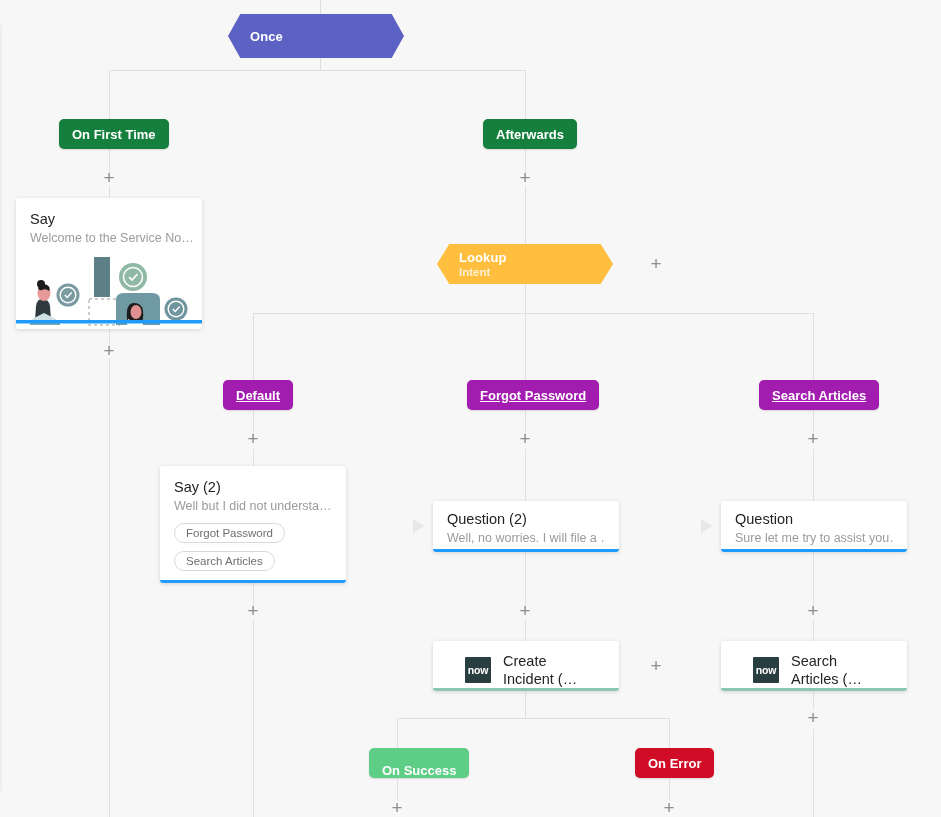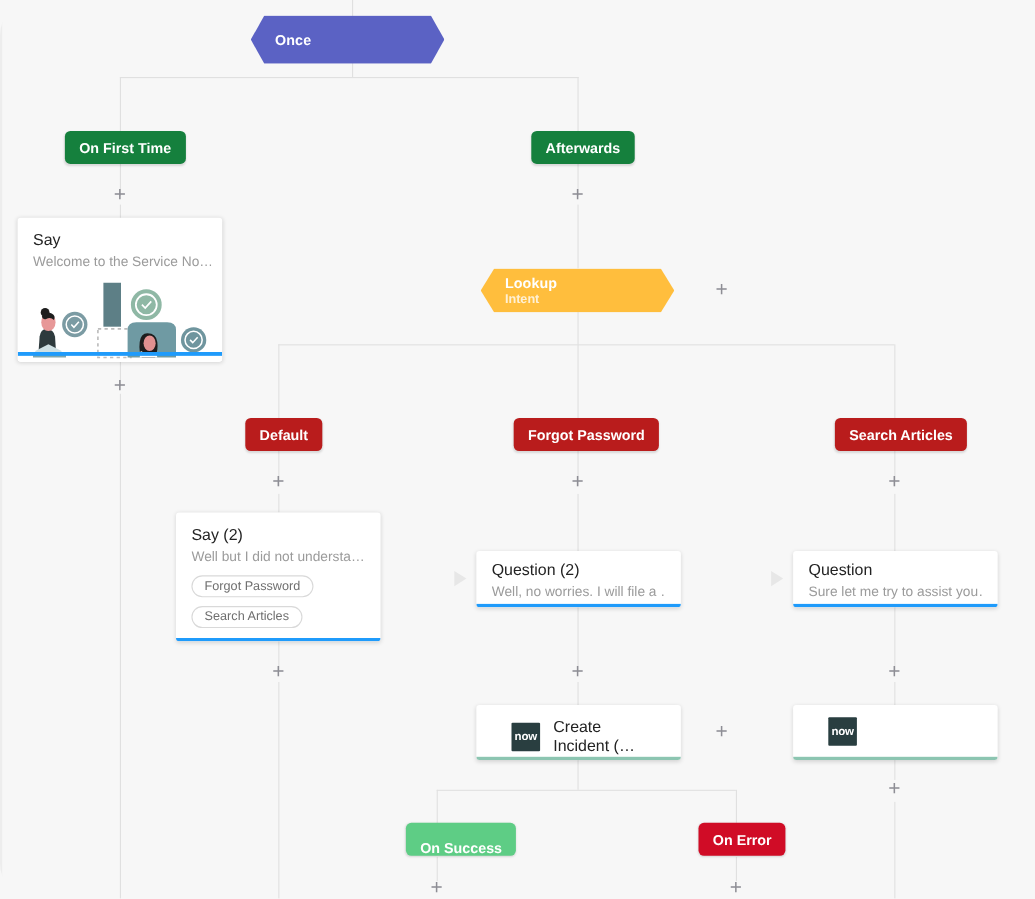--- a/index.html
+++ b/index.html
@@ -92,21 +92,21 @@
     border-radius: 5px;
     color: #fff;
     font-size: 13px;
     font-weight: bold;
     white-space: nowrap;
     box-shadow: 0 1px 2px rgba(0,0,0,.13);
     cursor: pointer;
     z-index: 3;
   }
   .pill.purple { background: #15803d; }
-  .pill.amber  { background: #b91c1c; }
+  .pill.amber  { background: #a21caf; text-decoration: underline; }
   .pill.green  { background: #5ecd85; }
   .pill.red    { background: #d00c26; }
 
   
   .card {
     position: absolute;
     background: #ffffff;
     border-radius: 3px;
     box-shadow: 0 1px 4px rgba(0,0,0,.14);
     box-sizing: border-box;
@@ -350,20 +350,21 @@
       <span class="now-tile">now</span>
       <span class="card-title">Create Incident (…</span>
     </div>
     <div class="card-accent green"></div>
   </div>
   <div class="plus" style="left:647px; top:657px;">+</div>
 
   <div class="card" style="left:721px; top:641px; width:186px; height:50px;">
     <div class="action-row">
       <span class="now-tile">now</span>
+      <span class="card-title">Search Articles (…</span>
     </div>
     <div class="card-accent green"></div>
   </div>
 
   <div class="plus" style="left:804px; top:709px;">+</div>
 
   <div class="pill green" style="left:369px; top:748px;align-items:flex-end;">
     <span>On Success</span>
   </div>
   <div class="pill red" style="left:635px; top:748px;">

